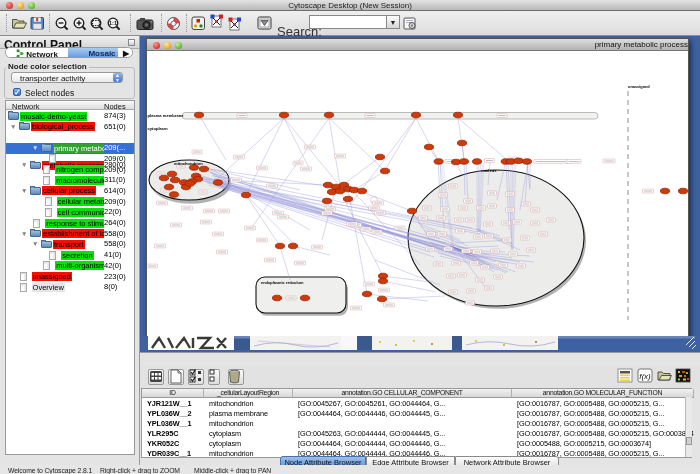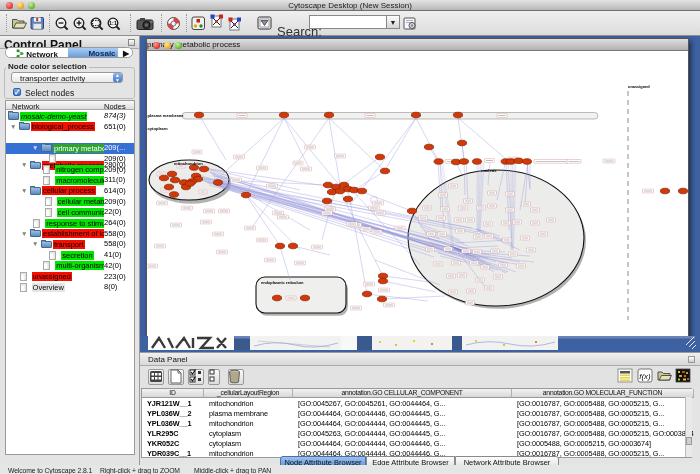--- a/index.html
+++ b/index.html
@@ -22,21 +22,21 @@
 .cbx{position:absolute;left:13px;top:52px;width:8px;height:8px;background:linear-gradient(#7eb2ec,#3c74c8);border:1px solid #3060a8;border-radius:2px;color:#fff;font-size:8px;line-height:8px;text-align:center;font-weight:bold}
 .cbxlbl{position:absolute;left:25px;top:52px;font-size:8.5px;color:#111}
 .treebox{position:absolute;left:5px;top:64px;width:130px;height:355px;background:#fff;border:1px solid #999}
 .treehead{position:absolute;left:0;top:0;width:128px;height:9px;background:linear-gradient(#fafafa,#dedede);border-bottom:1px solid #aaa;font-size:7.5px;color:#111}
 .trow{position:absolute;left:0;width:128px;height:10.7px;font-size:7.5px;white-space:nowrap;overflow:hidden}
 .tlabel{display:inline-block;padding:0 1px;color:#000}
 .tnum{position:absolute;left:98px;top:0;color:#000}
 
 .desktop{position:absolute;left:140px;top:36px;width:560px;height:316px;background:#3e61a2;overflow:hidden}
 .iwin{position:absolute;left:6px;top:2px;width:543px;height:304px;background:#fff;border:1px solid #555;box-shadow:2px 3px 5px rgba(0,0,0,.55)}
-.iwtitle{position:absolute;left:0;top:0;width:100%;height:12px;background:linear-gradient(#dedede,#b2b2b2);border-bottom:1px solid #777;font-size:8px;color:#111;text-align:left;padding-top:1px}
+.iwtitle{position:absolute;left:0;top:0;width:100%;height:12px;background:linear-gradient(#dedede,#b2b2b2);border-bottom:1px solid #777;font-size:8px;color:#111;text-align:right;padding-top:1px}
 .fragstrip{position:absolute;left:0px;top:300px;width:560px;height:16px}
 
 .dpanel{position:absolute;left:140px;top:352px;width:560px;height:113px;background:#e4e4e4;border-top:1px solid #999}
 .dphead{position:absolute;left:0;top:0;width:560px;height:13px;background:linear-gradient(#f0f0f0,#d8d8d8);border-bottom:1px solid #aaa;font-size:8px;color:#111;padding:2px 0 0 8px}
 .dtoolbar{position:absolute;left:0;top:13px;width:560px;height:22px;background:#e2e2e2}
 .dtbtn{position:absolute;top:3px;width:16px;height:16px;background:linear-gradient(#fafafa,#ddd);border:1px solid #999;border-radius:2px}
 .dtable{position:absolute;left:1px;top:35px;width:551px;height:70px;background:#fff;border:1px solid #999}
 .dth{position:absolute;top:0;height:9px;background:linear-gradient(#f2f2f2,#d8d8d8);border-right:1px solid #b0b0b0;border-bottom:1px solid #999;font-size:6.8px;letter-spacing:-0.25px;color:#111;text-align:center;overflow:hidden}
 .dtd{position:absolute;height:10px;font-size:7.3px;letter-spacing:-0.1px;color:#000;white-space:nowrap;overflow:hidden;padding-left:5px}
 .dtabs{position:absolute;left:140px;top:103px;width:420px;height:12px;text-align:left}
@@ -155,21 +155,21 @@
   <div class="grouplbl">Node color selection</div>
   <div class="combo">transporter activity<div class="combobtn">▲<br>▼</div></div>
   <div class="cbx">✓</div>
   <div class="cbxlbl">Select nodes</div>
   <div class="treebox">
     <div class="treehead">
         <span style="position:absolute;left:6px;top:1px">Network</span>
         <span style="position:absolute;left:98px;top:1px">Nodes</span>
       </div>
     <div id="tree">
-        <div class="trow" style="top:10.0px;font-style:italic;">
+        <div class="trow" style="top:10.0px;">
           <span style="position:absolute;left:2px;top:1.2px;width:11px;height:7.5px;background:linear-gradient(#9dbede,#5b8cc0);border:1px solid #46688e;border-radius:1px"></span>
           <span style="position:absolute;left:2px;top:0.2px;width:5px;height:2px;background:#6d9ac8;border:1px solid #46688e;border-bottom:none;border-radius:1px 1px 0 0"></span>
           <span class="tlabel" style="position:absolute;left:14px;top:0.5px;background:#00e400;color:#000;max-width:84px;overflow:hidden">mosaic-demo-yeast</span>
           <span class="tnum" style="color:#000">874(3)</span>
         </div>
         <div class="trow" style="top:20.7px;">
           <span style="position:absolute;left:4px;top:1px;font-size:6.5px;color:#86817a">▼</span>
           <span style="position:absolute;left:13px;top:1.2px;width:11px;height:7.5px;background:linear-gradient(#9dbede,#5b8cc0);border:1px solid #46688e;border-radius:1px"></span>
           <span style="position:absolute;left:13px;top:0.2px;width:5px;height:2px;background:#6d9ac8;border:1px solid #46688e;border-bottom:none;border-radius:1px 1px 0 0"></span>
           <span class="tlabel" style="position:absolute;left:25px;top:0.5px;background:#f50f00;color:#000;max-width:73px;overflow:hidden">biological_process</span>
@@ -906,21 +906,20 @@
 <circle cx="336" cy="5" r="1" fill="#cc0"></circle>
         <circle cx="364" cy="9" r="1" fill="#bb0"></circle>
         <circle cx="396" cy="6" r="1" fill="#c60"></circle>
 <rect x="418" y="0" width="137" height="16" fill="#3e61a2"></rect>
 <rect x="418" y="0" width="137" height="2.5" fill="#6b85b8"></rect>
         <path d="M546 9 L554 1 M549 11 L555 5 M552 13 L556 9" stroke="#e8e8e8" stroke-width="1"></path>
 </svg>
     </div>
 </div>
 <div class="dpanel">
-  <div class="dphead">Data Panel<span style="position:absolute;right:5px;top:3px;width:7px;height:7px;border:1px solid #999;background:linear-gradient(#fff,#ccc)"></span></div>
   <div class="dtoolbar" id="dtb">
       <div class="dtbtn" style="left:8px"></div>
       <div class="dtbtn" style="left:28px"></div>
       <div class="dtbtn" style="left:48px"></div>
       <div class="dtbtn" style="left:68px;width:12px"></div>
       <div class="dtbtn" style="left:88px"></div>
       <svg width="560" height="22" style="position:absolute;left:0;top:0">
 <g transform="translate(10,5)">
           <rect x="0" y="0" width="12" height="11" rx="1.5" fill="#444"></rect>
           <rect x="1.5" y="2" width="2.5" height="2.5" fill="#fff"></rect>
@@ -986,21 +985,20 @@
       <div class="dtd" style="left:0px;width:62px;top:9.5px;font-weight:bold">YJR121W__1</div>
       <div class="dtd" style="left:62px;width:89px;top:9.5px;">mitochondrion</div>
       <div class="dtd" style="left:151px;width:219px;top:9.5px;">[GO:0045267, GO:0045261, GO:0044464, G...</div>
       <div class="dtd" style="left:370px;width:182px;top:9.5px;">[GO:0016787, GO:0005488, GO:0005215, G...</div>
       <div class="dtd" style="left:0px;width:62px;top:19.5px;font-weight:bold">YPL036W__2</div>
       <div class="dtd" style="left:62px;width:89px;top:19.5px;">plasma membrane</div>
       <div class="dtd" style="left:151px;width:219px;top:19.5px;">[GO:0044464, GO:0044446, GO:0044445, G...</div>
       <div class="dtd" style="left:370px;width:182px;top:19.5px;">[GO:0016787, GO:0005488, GO:0005215, G...</div>
       <div class="dtd" style="left:0px;width:62px;top:29.5px;font-weight:bold">YPL036W__1</div>
       <div class="dtd" style="left:62px;width:89px;top:29.5px;">mitochondrion</div>
-      <div class="dtd" style="left:151px;width:219px;top:29.5px;">[GO:0044464, GO:0044444, GO:0044445, G...</div>
       <div class="dtd" style="left:370px;width:182px;top:29.5px;">[GO:0016787, GO:0005488, GO:0005215, G...</div>
       <div class="dtd" style="left:0px;width:62px;top:39.5px;font-weight:bold">YLR295C</div>
       <div class="dtd" style="left:62px;width:89px;top:39.5px;">cytoplasm</div>
       <div class="dtd" style="left:151px;width:219px;top:39.5px;">[GO:0045263, GO:0044444, GO:0044445, G...</div>
       <div class="dtd" style="left:370px;width:182px;top:39.5px;">[GO:0016787, GO:0005488, GO:0005215, GO:0003824, G...</div>
       <div class="dtd" style="left:0px;width:62px;top:49.5px;font-weight:bold">YKR052C</div>
       <div class="dtd" style="left:62px;width:89px;top:49.5px;">cytoplasm</div>
       <div class="dtd" style="left:151px;width:219px;top:49.5px;">[GO:0044464, GO:0044444, GO:0044446, G...</div>
       <div class="dtd" style="left:370px;width:182px;top:49.5px;">[GO:0005488, GO:0005215, GO:0003674]</div>
       <div class="dtd" style="left:0px;width:62px;top:59.5px;font-weight:bold">YDR039C__1</div>

